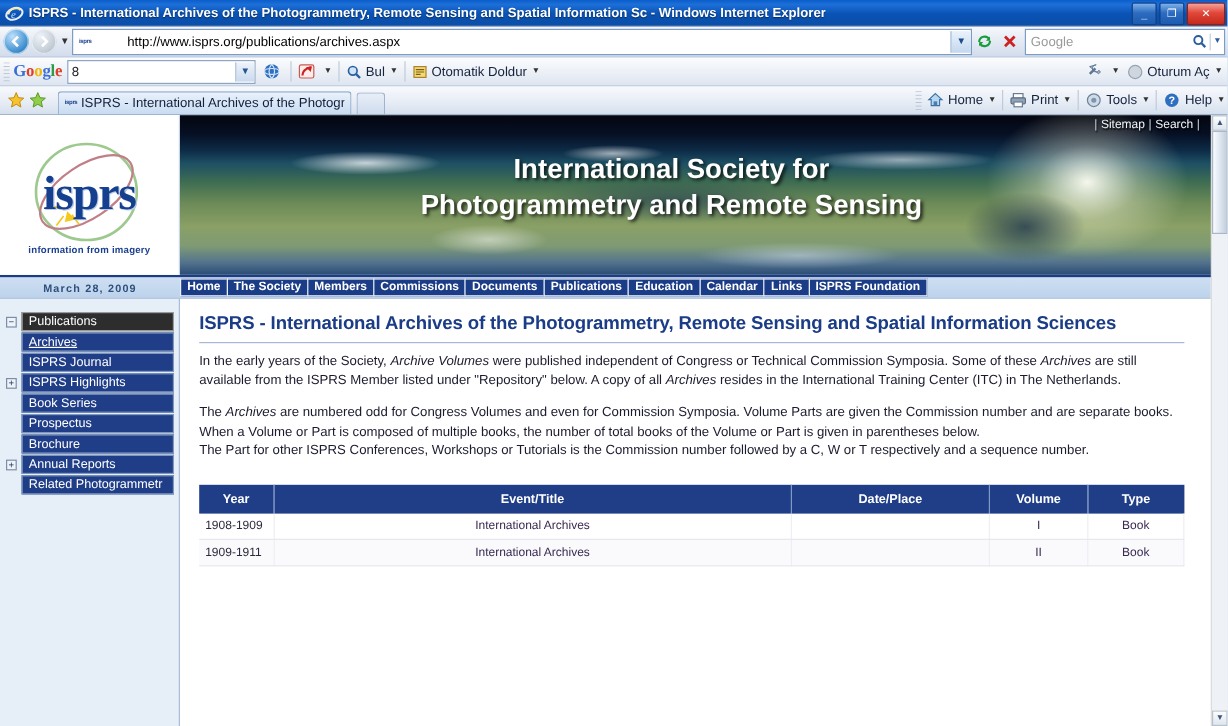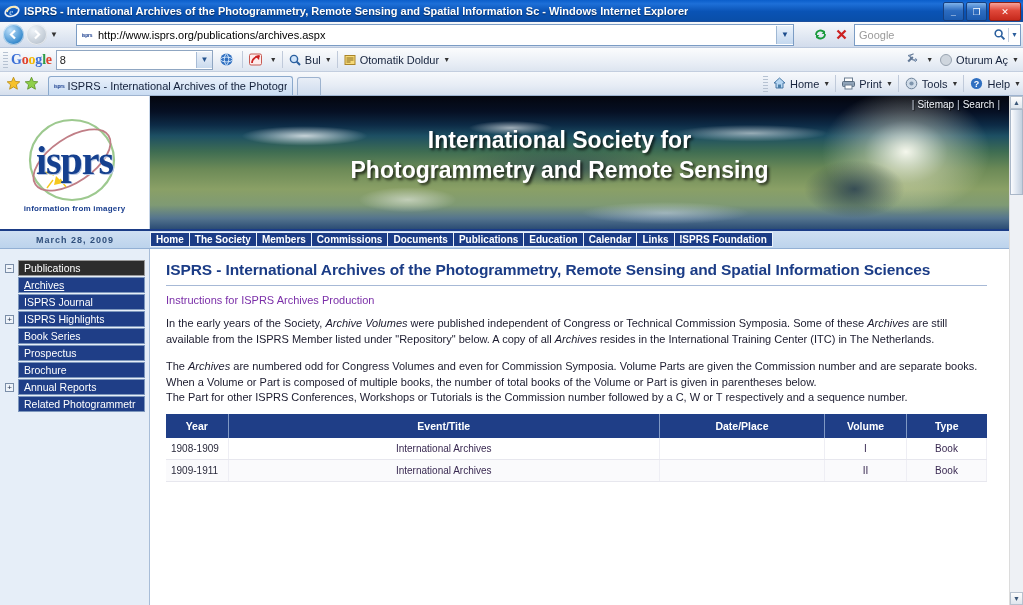--- a/index.html
+++ b/index.html
@@ -50,21 +50,21 @@
     box-shadow:inset 0 0 0 1px rgba(255,255,255,.6);
   }
   .navcircle.back{background:radial-gradient(circle at 35% 30%,#bfe0fa,#3e8fd0 65%,#1d5d96);}
   .navcircle.fwd{background:radial-gradient(circle at 35% 30%,#eef3f8,#c3ccd6 65%,#9aa6b4);}
   .navcircle svg{display:block;}
   .dropcaret{
     width:12px;text-align:center;color:#333;font-size:8px;flex:none;
   }
   .urlbox{
     flex:1;height:20px;background:#fff;border:1px solid #7b9cc4;
-    display:flex;align-items:center;margin:0 16px;min-width:0;
+    display:flex;align-items:center;margin:0 0;min-width:0;gap:24px;
   }
   .urlbox .favicon{
     width:16px;height:14px;flex:none;margin:0 3px 0 2px;
     font-size:5px;color:#1b3f8f;font-weight:bold;text-align:center;line-height:14px;
     letter-spacing:-.3px;
   }
   .urlbox .url{
     flex:1;color:#000;font-size:11px;white-space:nowrap;overflow:hidden;
   }
   .urlbox .ddn{
@@ -242,21 +242,21 @@
   }
   .h1{
     color:#1b3c86;font-size:15.5px;font-weight:bold;margin:2px 0 0 0;
     letter-spacing:-.1px;
   }
   .hr{height:1px;background:#a7b9d6;margin:6px 0 8px 0;}
   .instrlink{color:#7a2ea8;font-size:11px;text-decoration:none;display:inline-block;margin-bottom:10px;}
   .para{color:#1b1b2e;font-size:11px;line-height:15.5px;margin:0 0 12px 0;}
   .para i{font-style:italic;}
   
-  .tbl{width:100%;border-collapse:collapse;margin-top:8px;table-layout:fixed;}
+  .tbl{width:100%;border-collapse:collapse;margin-top:20px;table-layout:fixed;}
   .tbl th{
     background:#1f3e87;color:#fff;font-size:10.5px;font-weight:bold;
     height:22px;border-right:1px solid #7f98c4;text-align:center;
   }
   .tbl th:last-child{border-right:none;}
   .tbl td{
     font-size:10px;color:#3a2a52;height:19px;border-bottom:1px solid #e7e7ee;
     border-right:1px solid #eeeef4;text-align:center;
   }
   .tbl td.year{text-align:left;padding-left:5px;color:#2a2a3c;}
@@ -560,21 +560,20 @@
           <span class="sb-btn">Annual Reports</span>
         </div>
         <div class="sb-item">
           <span class="sb-btn">Related Photogrammetr</span>
         </div>
       </div>
 
       <div class="content">
         <div class="h1">ISPRS - International Archives of the Photogrammetry, Remote Sensing and Spatial Information Sciences</div>
         <div class="hr"></div>
-        <a class="instrlink" href="#">Instructions for ISPRS Archives Production</a>
         <p class="para"><span>In the early years of the Society, </span><i>Archive Volumes</i><span> were published independent of Congress or Technical Commission Symposia. Some of these </span><i>Archives</i><span> are still available from the ISPRS Member listed under "Repository" below. A copy of all </span><i>Archives</i><span> resides in the International Training Center (ITC) in The Netherlands.</span></p>
         <p class="para" style="margin-bottom:0"><span>The </span><i>Archives</i><span> are numbered odd for Congress Volumes and even for Commission Symposia. Volume Parts are given the Commission number and are separate books. When a Volume or Part is composed of multiple books, the number of total books of the Volume or Part is given in parentheses below.</span></p>
         <p class="para" style="margin-bottom:0">The Part for other ISPRS Conferences, Workshops or Tutorials is the Commission number followed by a C, W or T respectively and a sequence number.</p>
 
         <table class="tbl">
           <colgroup>
             <col style="width:62px">
               <col style="width:auto">
               <col style="width:165px">
               <col style="width:82px">

